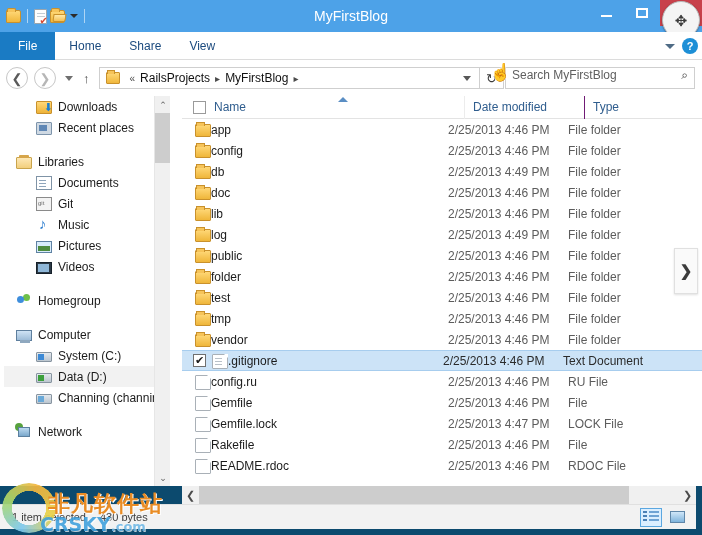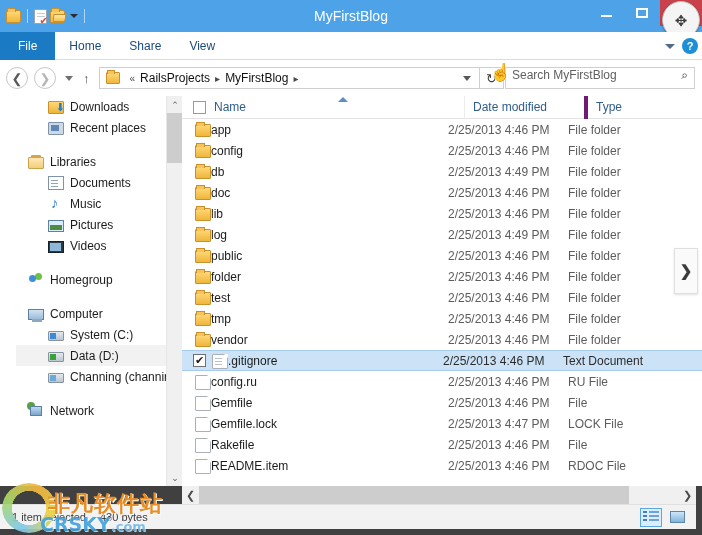--- a/index.html
+++ b/index.html
@@ -6,21 +6,21 @@
   html, body {
     width: 702px; height: 535px;
     overflow: hidden;
     font-family: "Liberation Sans", sans-serif;
     font-size: 12px;
     background: #4da2e8;
   }
   #window {
     position: relative;
     width: 702px; height: 535px;
-    background: #404040;
+    background: #0c4a6e;
   }
 
   
   #titlebar {
     position: absolute; left: 0; top: 0; width: 702px; height: 32px;
     background: #4da2e8;
   }
   #qat {
     position: absolute; left: 6px; top: 4px; height: 24px;
     display: flex; align-items: center; gap: 3px;
@@ -174,21 +174,21 @@
   #searchbox .srch-ico { margin-left: auto; color: #4a4a4a; font-size: 12px; }
 
   
   #body {
     position: absolute; left: 0; top: 96px; width: 702px; height: 390px;
     background: #fff;
   }
 
   
   #sidebar {
-    position: absolute; left: 16px; top: 0; width: 166px; height: 390px;
+    position: absolute; left: 4px; top: 0; width: 166px; height: 390px;
     background: #fff; overflow: hidden; font-size: 12px; color: #1b1b1b;
   }
   .nav-item {
     height: 21px; display: flex; align-items: center; padding-left: 12px;
     white-space: nowrap;
   }
   .nav-item.indent { padding-left: 32px; }
   .nav-item.sel { background: #f2f2f2; }
   .nav-gap { height: 13px; }
   .nav-ico { width: 16px; height: 16px; margin-right: 6px; flex: 0 0 16px; position: relative; }
@@ -247,21 +247,21 @@
     position: relative; height: 23px; display: flex; align-items: center;
     border-bottom: 1px solid #e3e3e3; color: #2f5d8e; font-size: 12px;
   }
   #selectall-box {
     width: 13px; height: 13px; border: 1px solid #9a9a9a;
     background: #fff; margin-left: 11px; flex: 0 0 13px;
   }
   .colh { position: relative; height: 23px; line-height: 23px; padding-left: 8px; }
   .colh.name { width: 258px; }
   .colh.date { width: 120px; border-left: 1px solid #ececec; }
-  .colh.type { width: 110px; border-left: 4px solid #701a75; }
+  .colh.type { width: 110px; border-left: 1px solid #701a75; }
   #sort-arrow {
     position: absolute; left: 132px; top: 1px;
     width: 0; height: 0; border-left: 5px solid transparent;
     border-right: 5px solid transparent; border-bottom: 5px solid #5a8ec4;
   }
 
   .frow {
     height: 21px; display: flex; align-items: center;
     font-size: 12px; color: #1b1b1b;
   }
@@ -465,20 +465,24 @@
 
       <div class="nav-item">
         <span class="nav-ico ic-lib"></span>
         <span class="nav-label">Libraries</span>
       </div>
       <div class="nav-item indent">
         <span class="nav-ico ic-doc"></span>
         <span class="nav-label">Documents</span>
       </div>
       <div class="nav-item indent">
+        <span class="nav-ico ic-git"></span>
+        <span class="nav-label">Git</span>
+      </div>
+      <div class="nav-item indent">
         <span class="nav-ico ic-music"></span>
         <span class="nav-label">Music</span>
       </div>
       <div class="nav-item indent">
         <span class="nav-ico ic-pic"></span>
         <span class="nav-label">Pictures</span>
       </div>
       <div class="nav-item indent">
         <span class="nav-ico ic-vid"></span>
         <span class="nav-label">Videos</span>
@@ -663,21 +667,21 @@
             <div class="fcell-name">
               <span class="ficon file"></span>
               <span class="fname">Rakefile</span>
             </div>
             <div class="fcell-date">2/25/2013 4:46 PM</div>
             <div class="fcell-type">File</div>
           </div>
           <div class="frow">
             <div class="fcell-name">
               <span class="ficon file"></span>
-              <span class="fname">README.item</span>
+              <span class="fname">README.rdoc</span>
             </div>
             <div class="fcell-date">2/25/2013 4:46 PM</div>
             <div class="fcell-type">RDOC File</div>
           </div>
         </div>
 
       <div id="next-pane">❯</div>
     </div>
   </div>
 

